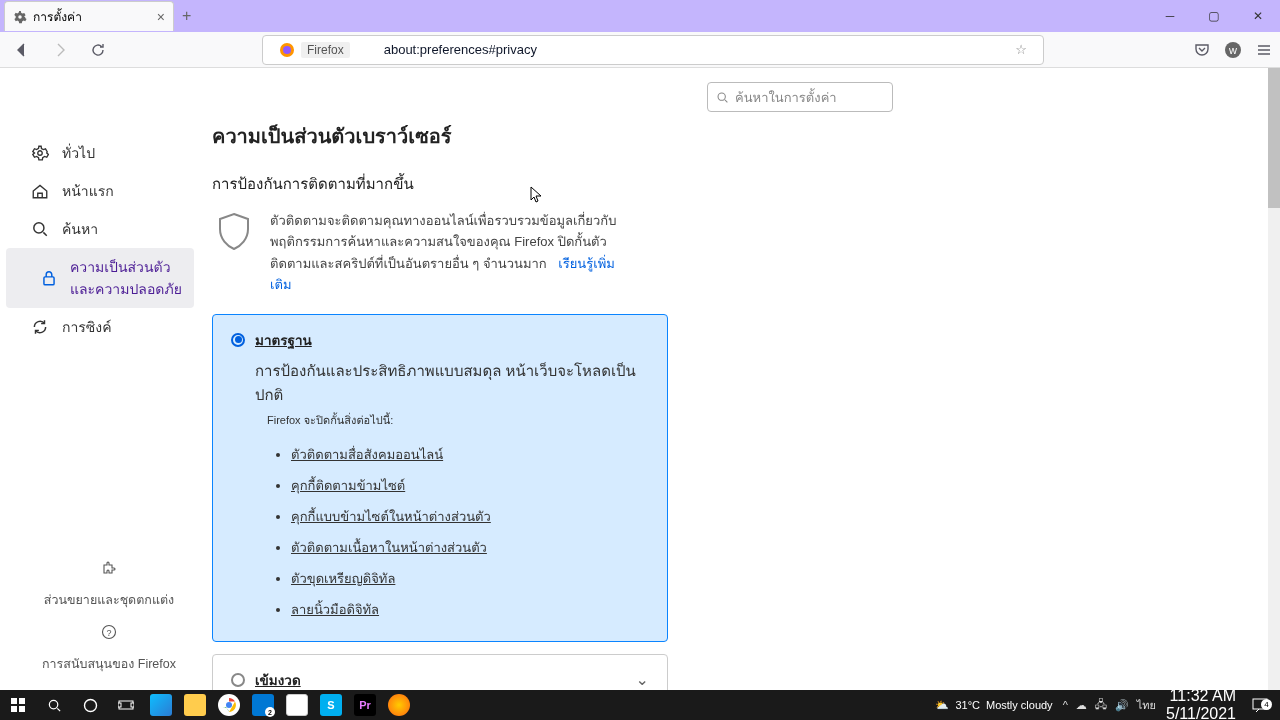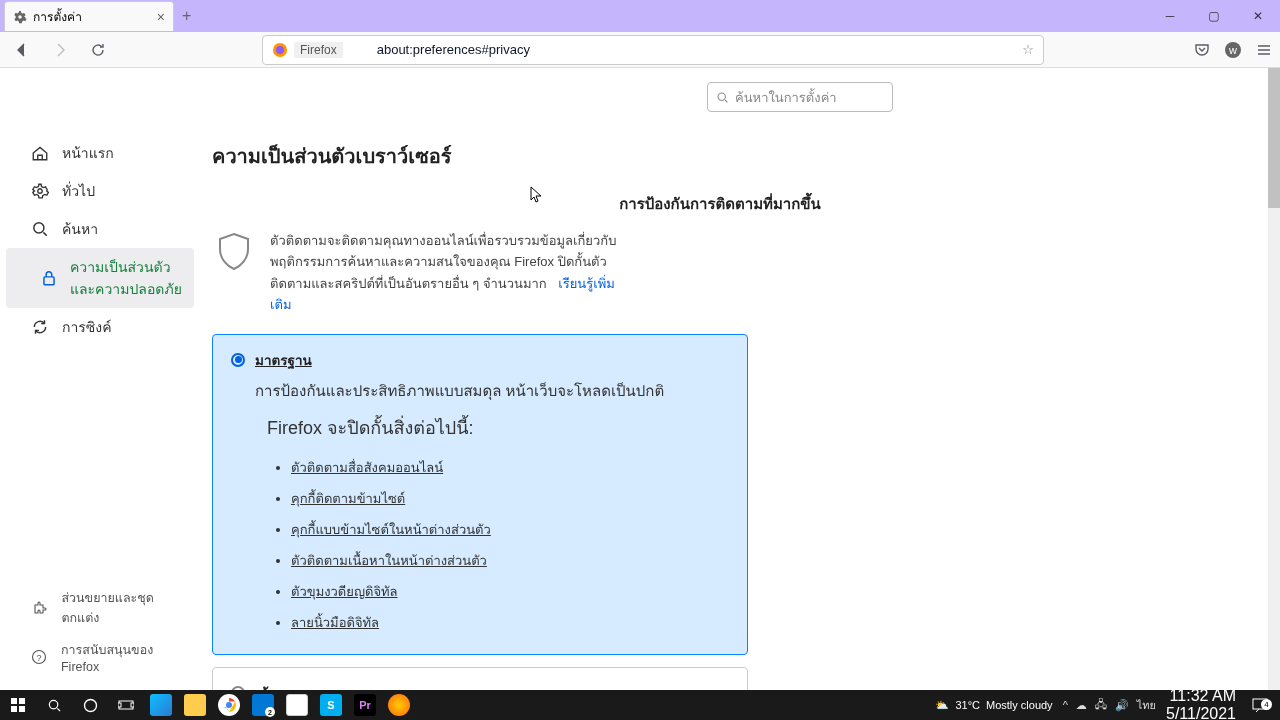--- a/index.html
+++ b/index.html
@@ -11,63 +11,63 @@
 .tab-icon { width: 14px; height: 14px; display: inline-flex; }
 .tab-close { margin-left: auto; font-size: 14px; color: #666; cursor: pointer; }
 .newtab { margin-left: 8px; font-size: 16px; color: #666; cursor: pointer; }
 .window-controls { margin-left: auto; display: flex; }
 .window-controls div { width: 44px; height: 32px; display: flex; align-items: center; justify-content: center; font-size: 12px; cursor: pointer; color: #333; }
 
 
 .toolbar { height: 36px; background: #f9f9fa; border-bottom: 1px solid #ddd; display: flex; align-items: center; padding: 0 8px; gap: 10px; }
 .nav-btn { width: 28px; height: 28px; display: flex; align-items: center; justify-content: center; border-radius: 4px; cursor: pointer; color: #5b5b66; }
 .nav-btn.disabled { color: #bbb; }
-.urlbar { flex: 1; height: 30px; background: #fff; border: 1px solid #ccc; border-radius: 4px; display: flex; align-items: center; padding: 0 9px; margin: 0 140px 0 140px; font-size: 13px; gap: 6px; }
+.urlbar { flex: 1; height: 30px; background: #fff; border: 1px solid #ccc; border-radius: 4px; display: flex; align-items: center; padding: 0 16px; margin: 0 140px 0 140px; font-size: 13px; gap: 6px; }
 .urlbar .ff-icon { width: 16px; height: 16px; display:inline-flex; }
 .urlbar .ff-label { color: #555; background: #f0f0f0; padding: 1px 6px; border-radius: 2px; font-size: 12px; }
 .urlbar .url-text { color: #0f172a; margin-left: 28px; }
 .urlbar .star { margin-left: auto; color: #888; }
 .tool-icons { display:flex; gap: 14px; align-items:center; color:#5b5b66; }
 .tool-icons div { cursor:pointer; }
 
 
 .content { position: absolute; top: 68px; left: 0; right: 12px; bottom: 30px; background: #fff; display: flex; overflow: hidden; }
 .scrollbar { position: absolute; top: 68px; right: 0; width: 12px; bottom: 30px; background: #f0f0f0; }
 .scrollbar .thumb { position: absolute; top: 0; width: 12px; height: 140px; background: #c1c1c1; }
 
 
 .sidebar { width: 200px; padding-top: 66px; display: flex; flex-direction: column; }
 .side-item { display: flex; align-items: center; gap: 12px; padding: 8px 12px 8px 30px; font-size: 14px; color: #333; cursor: pointer; }
 .side-item .icn { width: 20px; height: 20px; display:flex; align-items:center; justify-content:center; }
-.side-item.active { color: #15803d; background: #ededf0; border-radius: 4px; margin: 0 6px; padding-left: 34px; }
+.side-item.active { color: #4c1d95; background: #ededf0; border-radius: 4px; margin: 0 6px; padding-left: 34px; }
 .side-item.active .txt { max-width: 120px; }
 .side-bottom { margin-top: auto; padding-bottom: 10px; }
-.side-bottom .side-item { font-size: 12.5px; color: #555; padding: 6px 12px 6px 30px; }
+.side-bottom .side-item { font-size: 12.5px; color: #555; padding: 6px 12px 6px 30px; flex-direction: column; }
 
 
 .main { flex: 1; padding: 14px 40px 0 12px; overflow: hidden; }
-.search-row { display:flex; justify-content:center; margin-bottom: 28px; }
+.search-row { display:flex; justify-content:center; margin-bottom: 8px; }
 .search-box { width: 186px; height: 30px; border: 1px solid #bbb; border-radius: 4px; display: flex; align-items: center; padding: 0 8px; gap: 6px; color: #888; font-size: 13px; margin-left: 160px; }
 .h1 { font-size: 20px; font-weight: 600; color: #222; margin-bottom: 20px; }
-.h2 { font-size: 15px; font-weight: 700; color: #222; margin-bottom: 14px; text-align: center; }
+.h2 { font-size: 15px; font-weight: 400; color: #222; margin-bottom: 14px; }
 .intro-row { display:flex; gap: 14px; align-items:flex-start; margin-bottom: 18px; }
 .shield-icn { width: 44px; height: 44px; flex-shrink:0; }
 .intro-text { font-size: 13px; color: #444; line-height: 1.65; max-width: 360px; }
 .learn-link { color: #0060df; cursor: pointer; margin-left: 8px; }
 .exc-btn { margin-left: auto; height: 30px; background: #ededed; border: 1px solid #ccc; padding: 0 14px; font-size: 13px; cursor: pointer; border-radius: 2px; }
 
-.option-card { border: 1px solid #ccc; border-radius: 4px; padding: 14px 18px 16px 18px; margin-bottom: 12px; width: 536px; }
+.option-card { border: 1px solid #ccc; border-radius: 4px; padding: 14px 18px 16px 18px; margin-bottom: 12px; width: 456px; }
 .option-card.selected { border: 1px solid #0a84ff; background: #d6ebff; }
 .option-head { display:flex; align-items:center; gap: 10px; position: relative; }
 .radio { width: 14px; height: 14px; border: 2px solid #888; border-radius: 50%; flex-shrink:0; }
 .radio.on { border-color: #0060df; display:flex; align-items:center; justify-content:center; }
 .radio.on::after { content: ""; width: 7px; height: 7px; background: #0060df; border-radius: 50%; }
 .opt-title { font-size: 13.5px; font-weight: 600; text-decoration: underline; color: #222; }
 .opt-desc { font-size: 15px; color: #333; margin-left: 24px; margin-top: 8px; }
-.opt-sub { font-size: 18px; color: #333; margin-left: 36px; margin-top: 10px; }
+.opt-sub { font-size: 11px; color: #333; margin-left: 36px; margin-top: 4px; }
 .opt-list { list-style: disc; margin-left: 60px; margin-top: 10px; font-size: 13px; color: #333; }
 .opt-list li { padding: 5px 0; text-decoration: underline; }
 .chev { position:absolute; right: 0; color: #666; }
 
 
 .taskbar { position: absolute; bottom: 0; left: 0; right: 0; height: 30px; background: #1a1a1a; display: flex; align-items: center; color: #fff; font-size: 11px; }
 .taskbar .tb-left { display: flex; align-items:center; gap: 0; }
 .taskbar .tb-btn { width: 36px; height: 30px; display:flex; align-items:center; justify-content:center; cursor:pointer; }
 .taskbar .tb-app { width: 34px; height: 30px; display:flex; align-items:center; justify-content:center; cursor:pointer; }
 .taskbar .app-box { width: 22px; height: 22px; border-radius: 3px; display:flex; align-items:center; justify-content: center; font-size: 11px; font-weight:bold; }
@@ -147,32 +147,32 @@
         </svg>
       </div>
   </div>
 </div>
 
 <div class="content">
   <div class="sidebar">
     <div class="side-item">
       <span class="icn">
           <svg width="18" height="18" viewBox="0 0 16 16">
+            <path fill="none" stroke="#333" stroke-width="1.2" d="M8 10a2 2 0 100-4 2 2 0 000 4zm6-2l1.5 1.2-1.5 2.6-1.9-.7-1.7 1-.3 2H7l-.3-2-1.7-1-1.9.7L1.6 9.2 3.1 8 1.6 6.8l1.5-2.6 1.9.7 1.7-1L7 2h2l.3 2 1.7 1 1.9-.7 1.5 2.6z"></path>
+          </svg>
+        </span>
+      <span class="txt">ทั่วไป</span>
+    </div>
+    <div class="side-item">
+      <span class="icn">
+          <svg width="18" height="18" viewBox="0 0 16 16">
             <path fill="none" stroke="#333" stroke-width="1.2" d="M2 8l6-5 6 5v6H2z M6 14v-4h4v4"></path>
           </svg>
         </span>
       <span class="txt">หน้าแรก</span>
-    </div>
-    <div class="side-item">
-      <span class="icn">
-          <svg width="18" height="18" viewBox="0 0 16 16">
-            <path fill="none" stroke="#333" stroke-width="1.2" d="M8 10a2 2 0 100-4 2 2 0 000 4zm6-2l1.5 1.2-1.5 2.6-1.9-.7-1.7 1-.3 2H7l-.3-2-1.7-1-1.9.7L1.6 9.2 3.1 8 1.6 6.8l1.5-2.6 1.9.7 1.7-1L7 2h2l.3 2 1.7 1 1.9-.7 1.5 2.6z"></path>
-          </svg>
-        </span>
-      <span class="txt">ทั่วไป</span>
     </div>
     <div class="side-item">
       <span class="icn">
           <svg width="18" height="18" viewBox="0 0 16 16">
             <circle cx="7" cy="7" r="4.5" fill="none" stroke="#333" stroke-width="1.3"></circle>
             <path stroke="#333" stroke-width="1.3" d="M11 11l3 3"></path>
           </svg>
         </span>
       <span class="txt">ค้นหา</span>
     </div>
@@ -245,21 +245,21 @@
         <span class="radio on"></span>
         <span class="opt-title">มาตรฐาน</span>
       </div>
       <div class="opt-desc">การป้องกันและประสิทธิภาพแบบสมดุล หน้าเว็บจะโหลดเป็นปกติ</div>
       <div class="opt-sub">Firefox จะปิดกั้นสิ่งต่อไปนี้:</div>
       <ul class="opt-list">
         <li>ตัวติดตามสื่อสังคมออนไลน์</li>
         <li>คุกกี้ติดตามข้ามไซต์</li>
         <li>คุกกี้แบบข้ามไซต์ในหน้าต่างส่วนตัว</li>
         <li>ตัวติดตามเนื้อหาในหน้าต่างส่วนตัว</li>
-        <li>ตัวขุมงวดียญดิจิทัล</li>
+        <li>ตัวขุดเหรียญดิจิทัล</li>
         <li>ลายนิ้วมือดิจิทัล</li>
       </ul>
     </div>
 
     <div class="option-card">
       <div class="option-head">
         <span class="radio"></span>
         <span class="opt-title">เข้มงวด</span>
         <span class="chev">⌄</span>
       </div>

